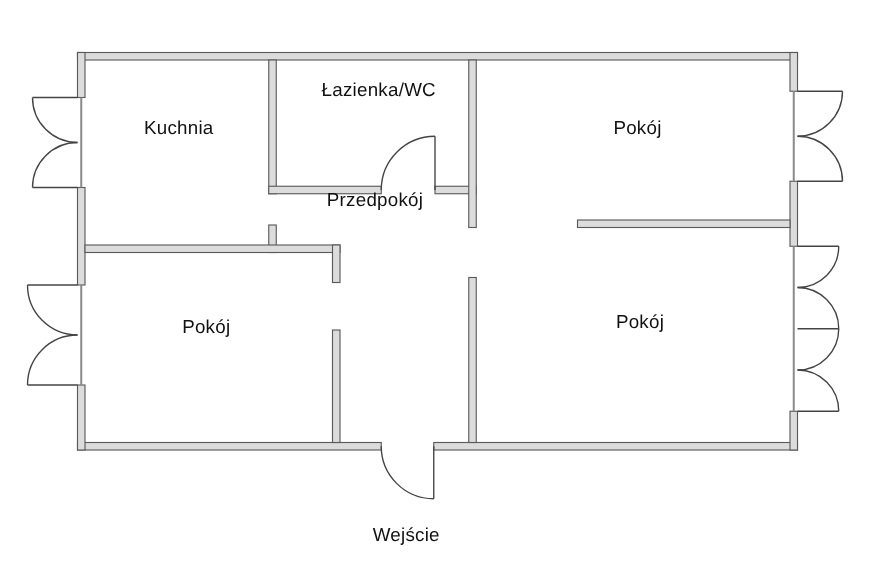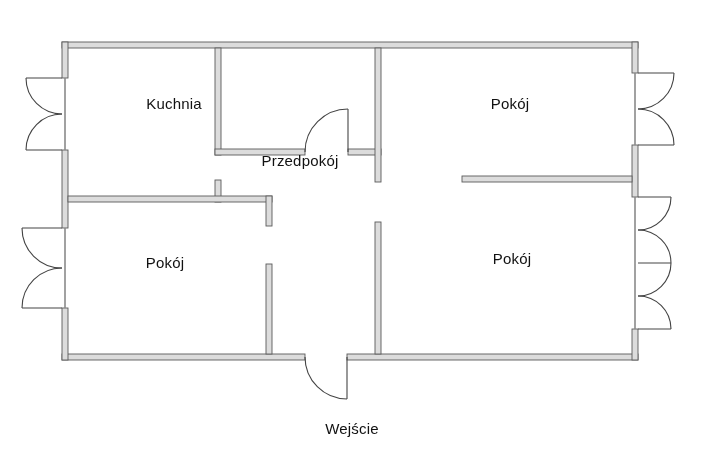--- a/index.html
+++ b/index.html
@@ -96,20 +96,21 @@
     <g>
 
       <path class="thin" d="M 348 152 L 348 109"></path>
       <path class="thin" d="M 305 152 A 43 43 0 0 1 348 109"></path>
 
       <path class="thin" d="M 347 357 L 347 399"></path>
       <path class="thin" d="M 305 357 A 42 42 0 0 0 347 399"></path>
     </g>
   </svg>
 
-  <div class="room-label" style="left:143px;top:103px;margin-left:31px;">Kuchnia</div>
+  <div class="room-label" style="left:143px;top:103px;">Kuchnia</div>
+  <div class="room-label" style="left:303px;top:72px;">Łazienka/WC</div>
   <div class="room-label" style="left:510px;top:103px;">Pokój</div>
   <div class="room-label" style="left:300px;top:160px;">Przedpokój</div>
   <div class="room-label" style="left:165px;top:262px;">Pokój</div>
   <div class="room-label" style="left:512px;top:258px;">Pokój</div>
-  <div class="room-label" style="left:325px;top:428px;margin-left:27px;">Wejście</div>
+  <div class="room-label" style="left:325px;top:428px;">Wejście</div>
 
 </div>
 
 </body></html>

